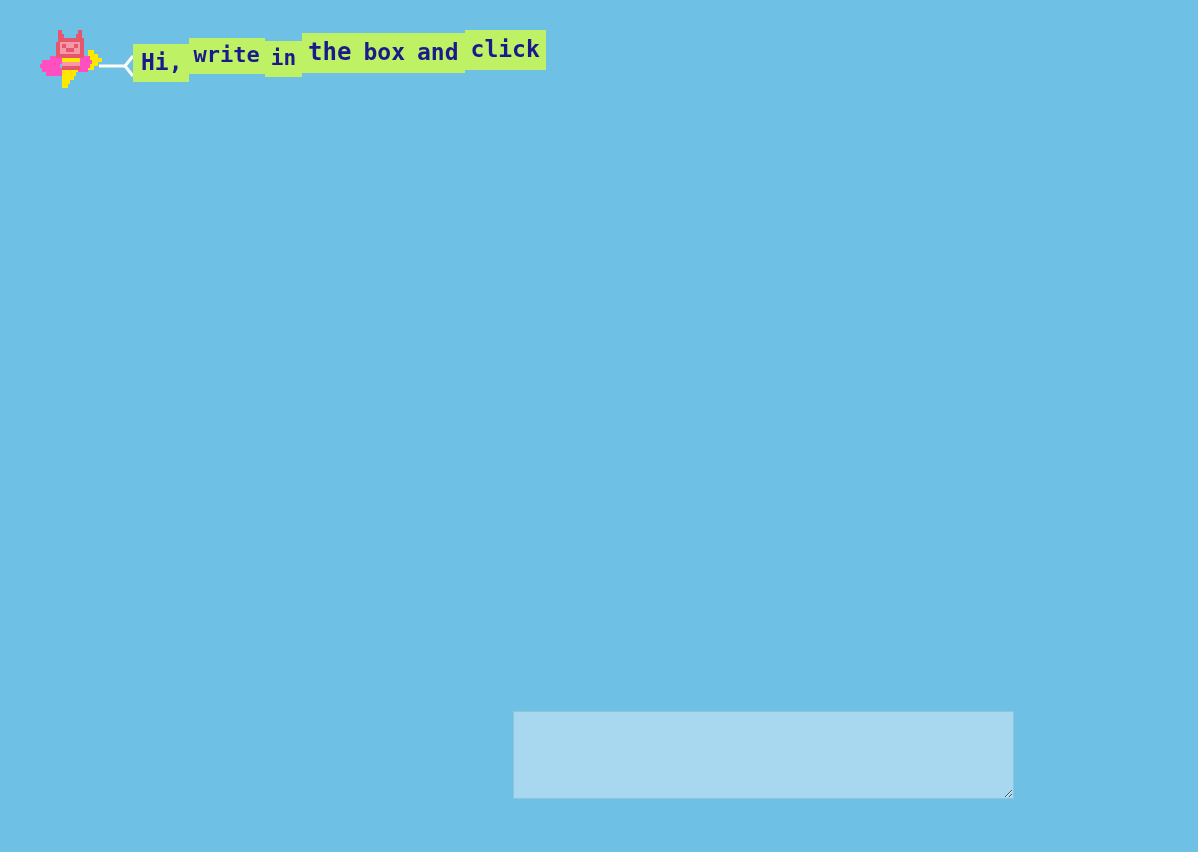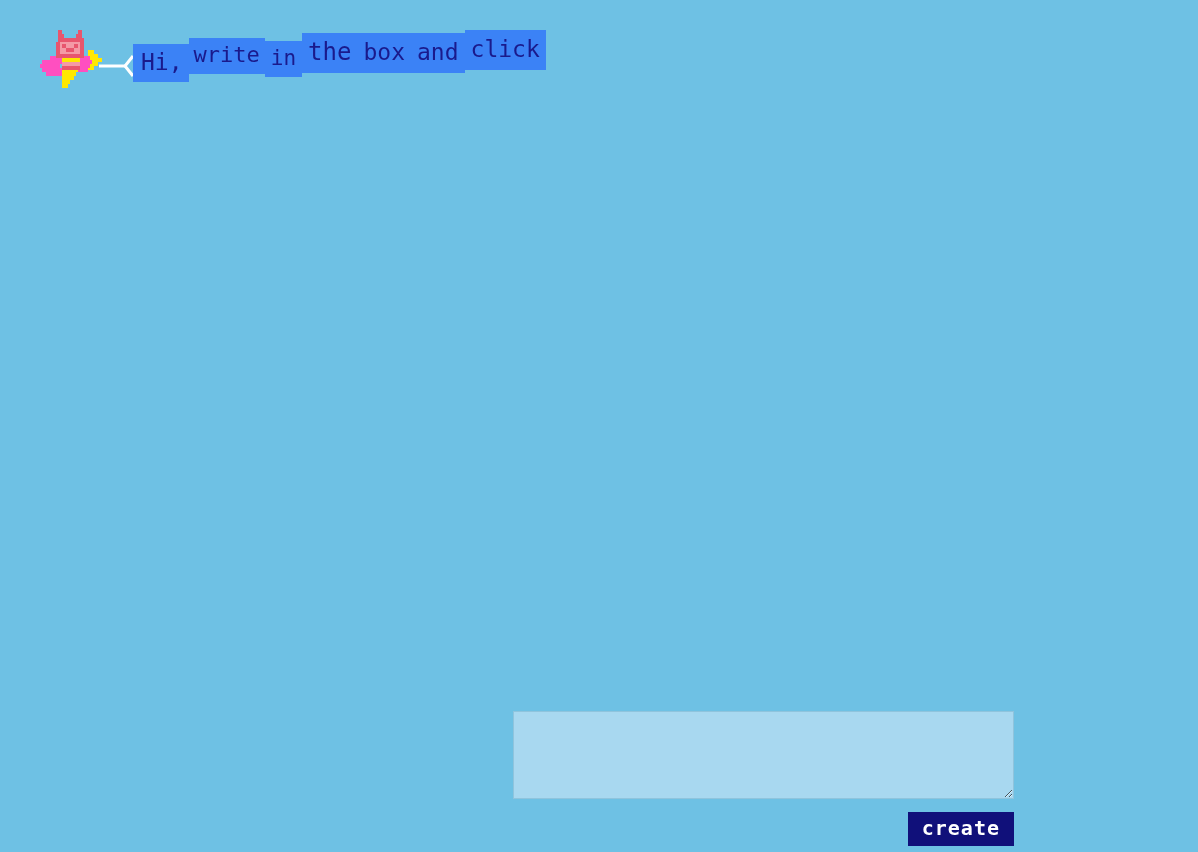--- a/index.html
+++ b/index.html
@@ -49,24 +49,24 @@
   
   #bubble {
     position: absolute;
     left: 133px;
     top: 30px;
     height: 56px;
     display: flex;
     align-items: flex-start;
   }
   .seg {
-    background: #3b82f6;
+    background: #bef264;
     color: #1a1a8c;
     font-family: "DejaVu Sans Mono", monospace;
-    font-weight: normal;
+    font-weight: bold;
     white-space: pre;
     line-height: 1;
     letter-spacing: 0px;
     display: block;
   }
   
   .seg-0 { font-size: 23px; padding: 7px 6px 8px 8px; margin-top: 14px; }
   .seg-1 { font-size: 22px; padding: 6px 5px 8px 5px; margin-top: 8px; }
   .seg-2 { font-size: 24px; padding: 6px 6px 9px 6px; margin-top: 7px; }
   .seg-3 { font-size: 21px; padding: 7px 6px 8px 6px; margin-top: 11px; }
@@ -187,18 +187,15 @@
     <span class="seg seg-1">write</span>
     <span class="seg seg-3">in</span>
     <span class="seg seg-4">the</span>
     <span class="seg seg-5">box</span>
     <span class="seg seg-6">and</span>
     <span class="seg seg-7">click</span>
   </div>
 
   <div id="composer">
     <textarea id="prompt-input" placeholder="" style=""></textarea>
-    <div id="button-row">
-      <button id="create-button">create</button>
-    </div>
   </div>
 
 </div>
 
 </body></html>

